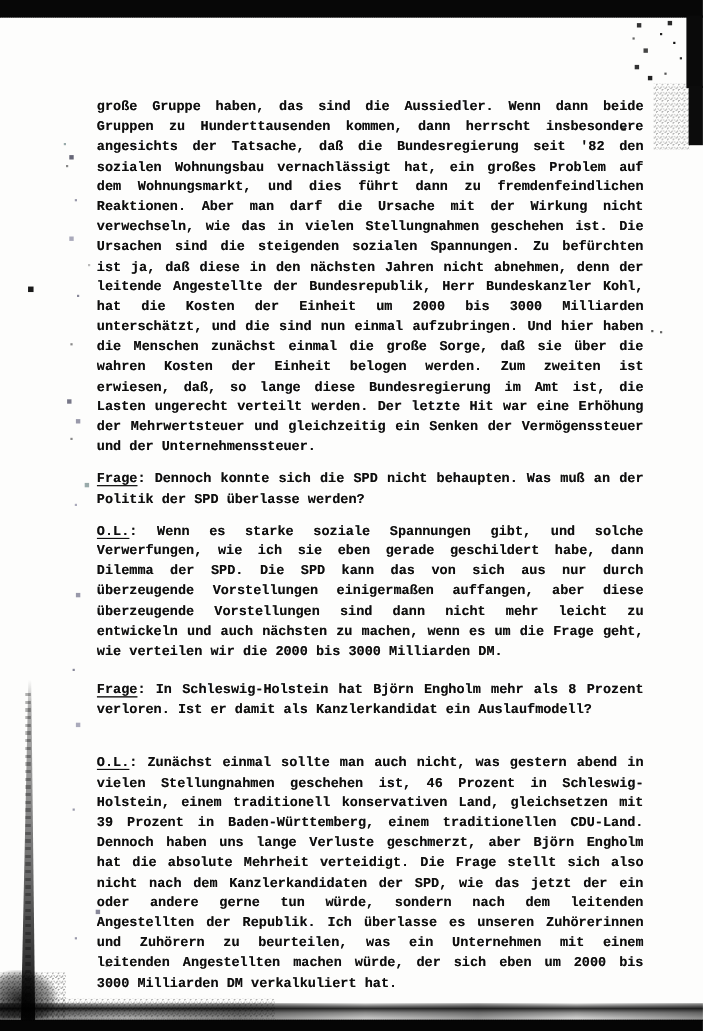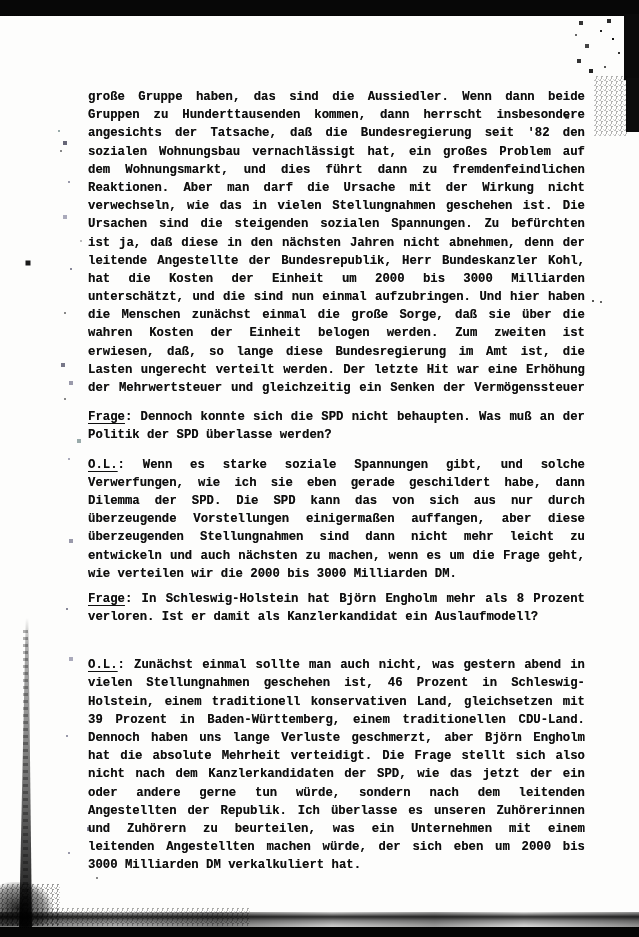--- a/index.html
+++ b/index.html
@@ -24,21 +24,21 @@
     left: 88px;
     top: 88px;
     width: 497px;
     color: #0e0e0e;
     font-size: 12.3px;
     font-weight: 700;
     line-height: 18.2px;
     text-shadow: 0 0 0.4px rgba(0,0,0,0.55);
   }
   .para { margin: 0; }
-  .para.gap-sm { margin-bottom: 7px; }
+  .para.gap-sm { margin-bottom: 17px; }
   .para.gap-md { margin-bottom: 11px; }
   .para.gap-lg { margin-bottom: 30px; }
   .line {
     text-align: justify;
     text-align-last: justify;
     white-space: normal;
     overflow: hidden;
     height: 18.2px;
   }
   .line.last {
@@ -145,31 +145,32 @@
         <div class="line">Ursachen sind die steigenden sozialen Spannungen. Zu befürchten</div>
         <div class="line">ist ja, daß diese in den nächsten Jahren nicht abnehmen, denn der</div>
         <div class="line">leitende Angestellte der Bundesrepublik, Herr Bundeskanzler Kohl,</div>
         <div class="line">hat die Kosten der Einheit um 2000 bis 3000 Milliarden</div>
         <div class="line">unterschätzt, und die sind nun einmal aufzubringen. Und hier haben</div>
         <div class="line">die Menschen zunächst einmal die große Sorge, daß sie über die</div>
         <div class="line">wahren Kosten der Einheit belogen werden. Zum zweiten ist</div>
         <div class="line">erwiesen, daß, so lange diese Bundesregierung im Amt ist, die</div>
         <div class="line">Lasten ungerecht verteilt werden. Der letzte Hit war eine Erhöhung</div>
         <div class="line">der Mehrwertsteuer und gleichzeitig ein Senken der Vermögenssteuer</div>
+        <div class="line last">und der Unternehmenssteuer.</div>
       </div>
       <div class="para gap-md">
         <div class="line"><span class="u">Frage</span>: Dennoch konnte sich die SPD nicht behaupten. Was muß an der</div>
         <div class="line last">Politik der SPD überlasse werden?</div>
       </div>
       <div class="para gap-sm">
         <div class="line"><span class="u">O.L.</span>: Wenn es starke soziale Spannungen gibt, und solche</div>
         <div class="line">Verwerfungen, wie ich sie eben gerade geschildert habe, dann</div>
         <div class="line">Dilemma der SPD. Die SPD kann das von sich aus nur durch</div>
         <div class="line">überzeugende Vorstellungen einigermaßen auffangen, aber diese</div>
-        <div class="line">überzeugenden Stellungnahmen sind dann nicht mehr leicht zu</div>
+        <div class="line">überzeugende Vorstellungen sind dann nicht mehr leicht zu</div>
         <div class="line">entwickeln und auch nächsten zu machen, wenn es um die Frage geht,</div>
         <div class="line last">wie verteilen wir die 2000 bis 3000 Milliarden DM.</div>
       </div>
       <div class="para gap-lg">
         <div class="line"><span class="u">Frage</span>: In Schleswig-Holstein hat Björn Engholm mehr als 8 Prozent</div>
         <div class="line last">verloren. Ist er damit als Kanzlerkandidat ein Auslaufmodell?</div>
       </div>
       <div class="para gap-md">
         <div class="line"><span class="u">O.L.</span>: Zunächst einmal sollte man auch nicht, was gestern abend in</div>
         <div class="line">vielen Stellungnahmen geschehen ist, 46 Prozent in Schleswig-</div>

